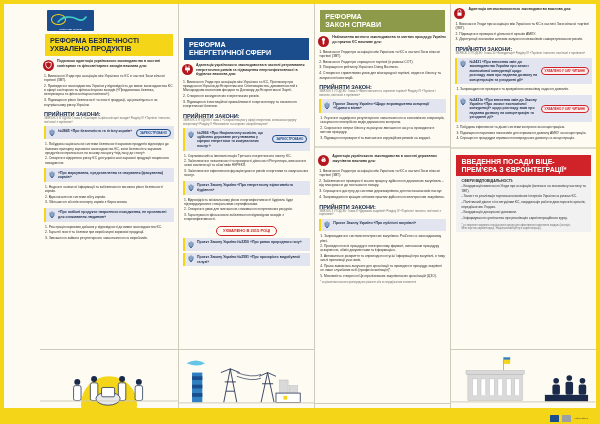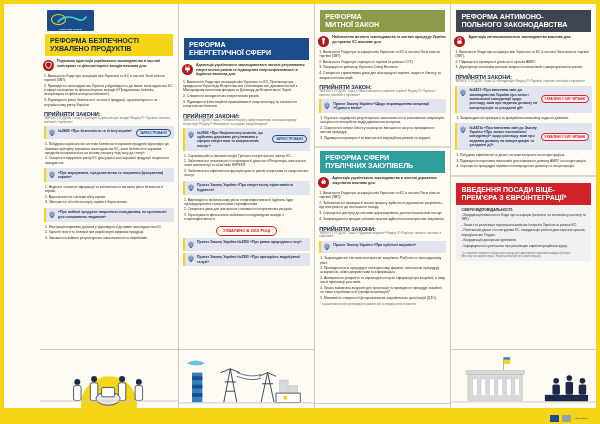--- a/index.html
+++ b/index.html
@@ -344,21 +344,21 @@
           <rect x="0" y="52" width="145" height="1" fill="#cfcabb"></rect>
         </svg>
       </div>
     </div>
 
     <div class="col col-3">
 
       <div style="padding:6px 5px 0 5px;">
         <div class="sec-head olive">
           <span>РЕФОРМА</span><br>
-          <span>МИТНОЇ ЗАКОН</span>
+          <span>ЗАКОН СПРАВИ</span>
         </div>
       </div>
 
       <div class="intro">
         <div class="cicon red">
           <svg width="7" height="8" viewBox="0 0 7 8">
               <circle cx="3.5" cy="2.4" r="1.6" fill="#fff"></circle>
               <rect x="2.7" y="3.6" width="1.6" height="3.8" rx="0.6" fill="#fff"></rect>
             </svg>
         </div>
@@ -382,26 +382,20 @@
         <div class="law-text">Проект Закону України «Щодо впровадження концепції «Єдиного вікна»</div>
       </div>
       <div class="bullets">
         <p>1. Усунення надмірного регуляторного навантаження на економічних операторів, скасування непотрібних видів державного контролю.</p>
         <p>2. Скорочення витрат бізнесу за рахунок зменшення часу на проходження митних процедур.</p>
         <p>3. Підвищення прозорості та зменшення корупційних ризиків на кордоні.</p>
       </div>
 
       <div class="sep-thick"></div>
 
-      <div style="padding:0 5px;">
-        <div class="sec-head teal">
-          <span>РЕФОРМА СФЕРИ</span><br>
-          <span>ПУБЛІЧНИХ ЗАКУПІВЕЛЬ</span>
-        </div>
-      </div>
 
       <div class="intro">
         <div class="cicon red">
           <svg width="7" height="8" viewBox="0 0 7 8">
               <text x="3.5" y="6" font-size="6" fill="#fff" text-anchor="middle" font-family="DejaVu Sans">₴</text>
             </svg>
         </div>
         <div class="intro-text">Адаптація українського законодавства в частині державних закупівель важлива для:</div>
       </div>
 
@@ -429,26 +423,20 @@
         <p>5. Можливість створення Централізованих закупівельних організацій (ЦЗО).</p>
       </div>
       <div class="footnote">* за рішенням власного розпорядчого рішення або за передбачених положення</div>
 
       <div style="flex:1"></div>
       <div style="border-top:1px solid #cfcabb;height:4px;"></div>
     </div>
 
     <div class="col col-4">
 
-      <div style="padding:6px 5px 0 5px;">
-        <div class="sec-head dark">
-          <span>РЕФОРМА АНТИМОНО-</span><br>
-          <span>ПОЛЬНОГО ЗАКОНОДАВСТВА</span>
-        </div>
-      </div>
 
       <div class="intro">
         <div class="cicon red">
           <svg width="7" height="8" viewBox="0 0 7 8">
               <path d="M2 3.4 V2.3 a1.5 1.5 0 0 1 3 0 V3.4" stroke="#fff" stroke-width="0.8" fill="none"></path>
               <rect x="1.4" y="3.4" width="4.2" height="3.4" rx="0.6" fill="#fff"></rect>
             </svg>
         </div>
         <div class="intro-text">Адаптація антимонопольного законодавства важлива для:</div>
       </div>

